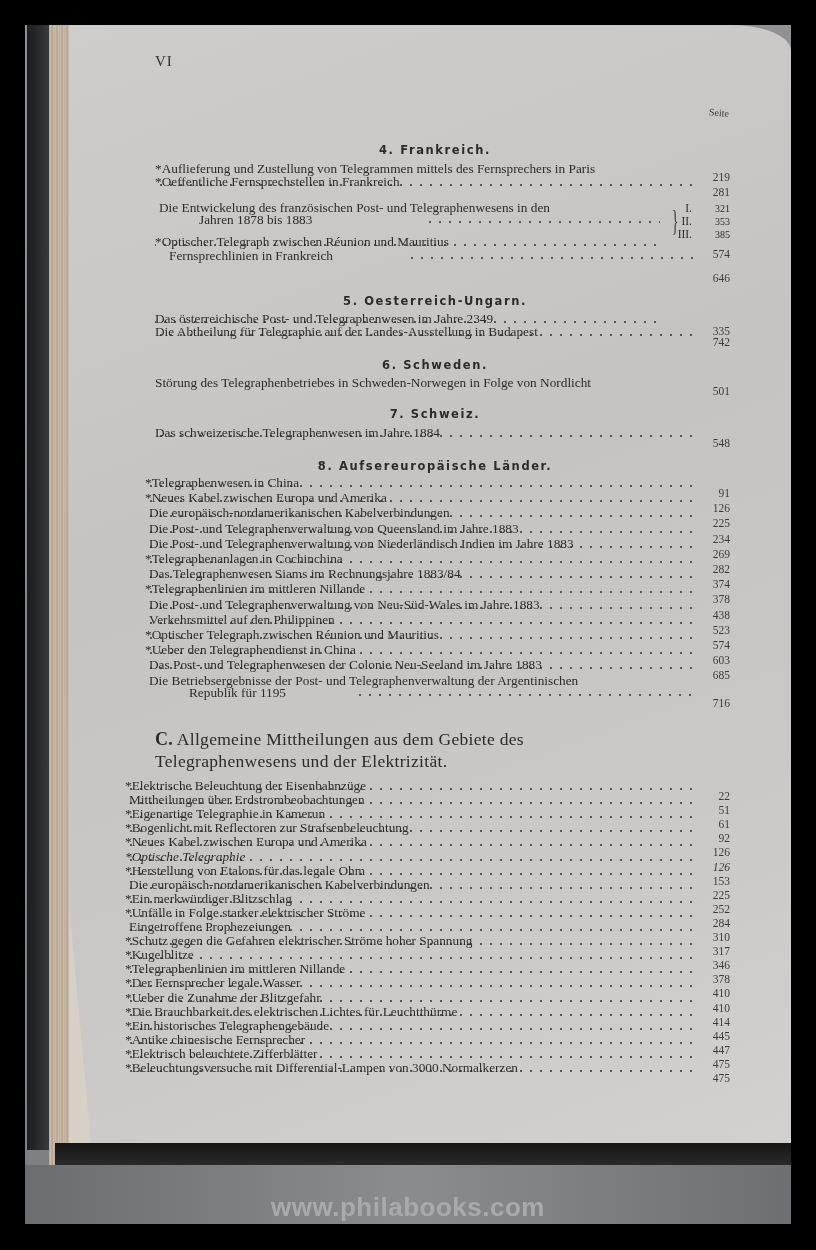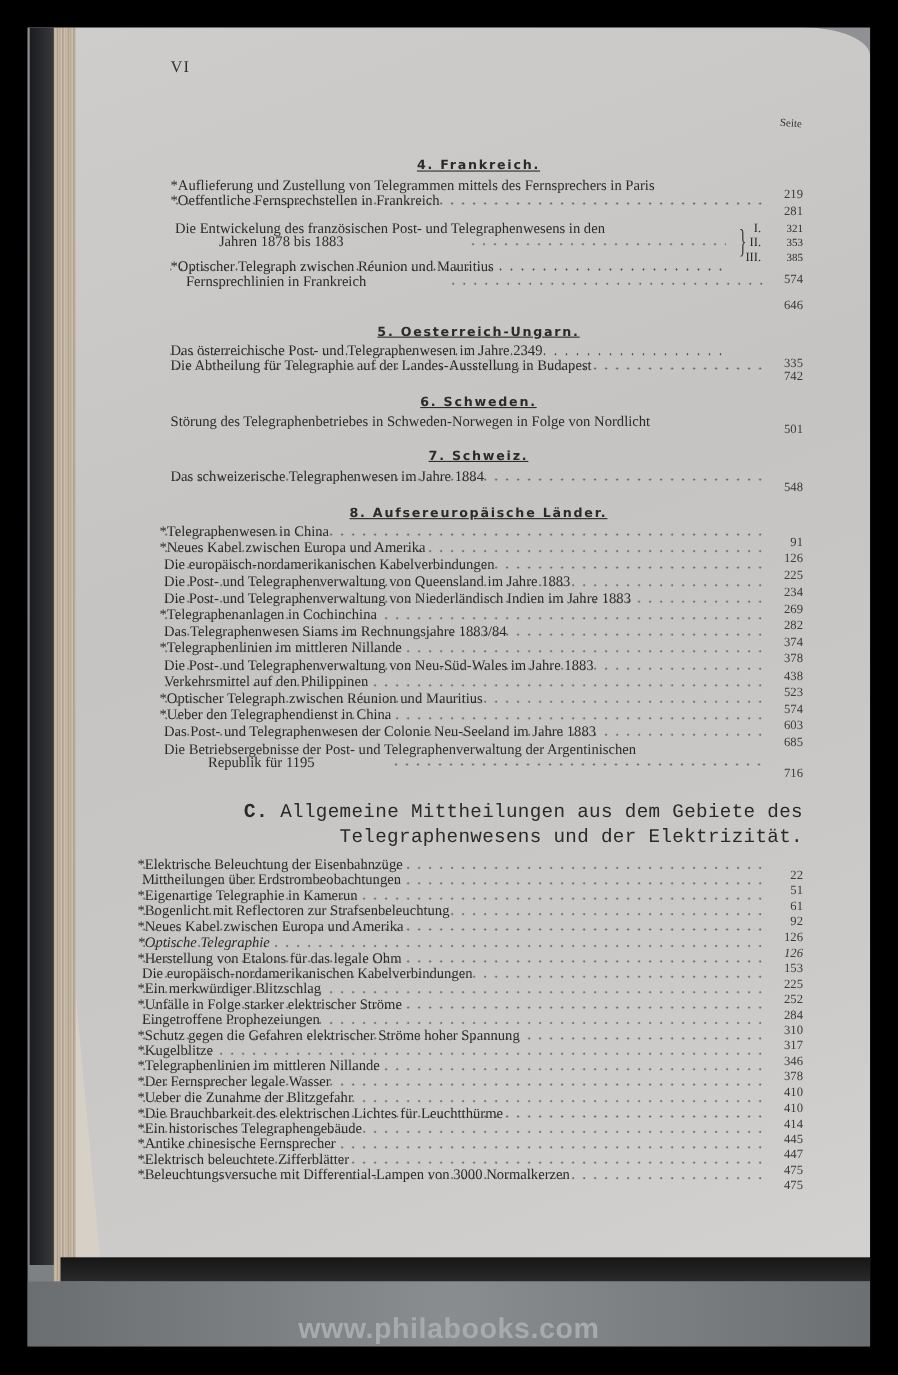--- a/index.html
+++ b/index.html
@@ -48,40 +48,40 @@
   .folio {
     position: absolute; left: 0; top: 53px; font-size: 15px; letter-spacing: 1px; color: #333;
   }
   .seite-label {
     position: absolute; right: 6px; top: 107px; font-size: 10px; color: #333; transform: rotate(4deg);
   }
 
   .section-heading {
     position: absolute; left: 0; width: 560px; text-align: center;
     font-family: "DejaVu Sans", "Liberation Sans", sans-serif; font-weight: bold;
-    font-size: 11.5px; letter-spacing: 1.6px; color: #2b2b2b; text-decoration: underline;
+    font-size: 11.5px; letter-spacing: 1.6px; color: #2b2b2b;
   }
 
   .entry { position: absolute; left: 0; width: 575px; font-size: 13.3px; line-height: 12px; color: #2b2b2b; }
   .entry .text { white-space: nowrap; }
   .entry .line2 { padding-left: 44px; white-space: nowrap; }
   .entry .dots {
     position: absolute; left: 0; right: 34px; bottom: 2px; height: 2px; z-index: 0;
     background-image: radial-gradient(circle, #555 0.8px, transparent 1px);
     background-size: 10px 2px; background-position: right bottom; background-repeat: repeat-x;
   }
   .entry .label-wrap { position: relative; z-index: 1; display: inline-block; background: transparent; }
   .entry .page-no {
     position: absolute; right: 0; bottom: -3px; font-size: 11.5px; color: #3a3a3a; text-align: right; width: 30px;
   }
   .entry .indent { padding-left: 4px; }
 
   .part-heading {
-    position: absolute; left: 0; width: 575px; text-align: right;
-    font-family: Liberation Mono, monospace; font-size: 17.5px; line-height: 22px; color: #2a2a2a;
+    position: absolute; left: 0; width: 575px; text-align: left;
+    font-family: Liberation Serif, serif; font-size: 17.5px; line-height: 22px; color: #2a2a2a;
     letter-spacing: 0.3px;
   }
   .part-heading .letter { font-weight: bold; font-size: 18px; }
 </style>
 </head>
 <body>
 
 <div class="photo">
   <div class="cover-edge"></div>
   <div class="page-stack"></div>

